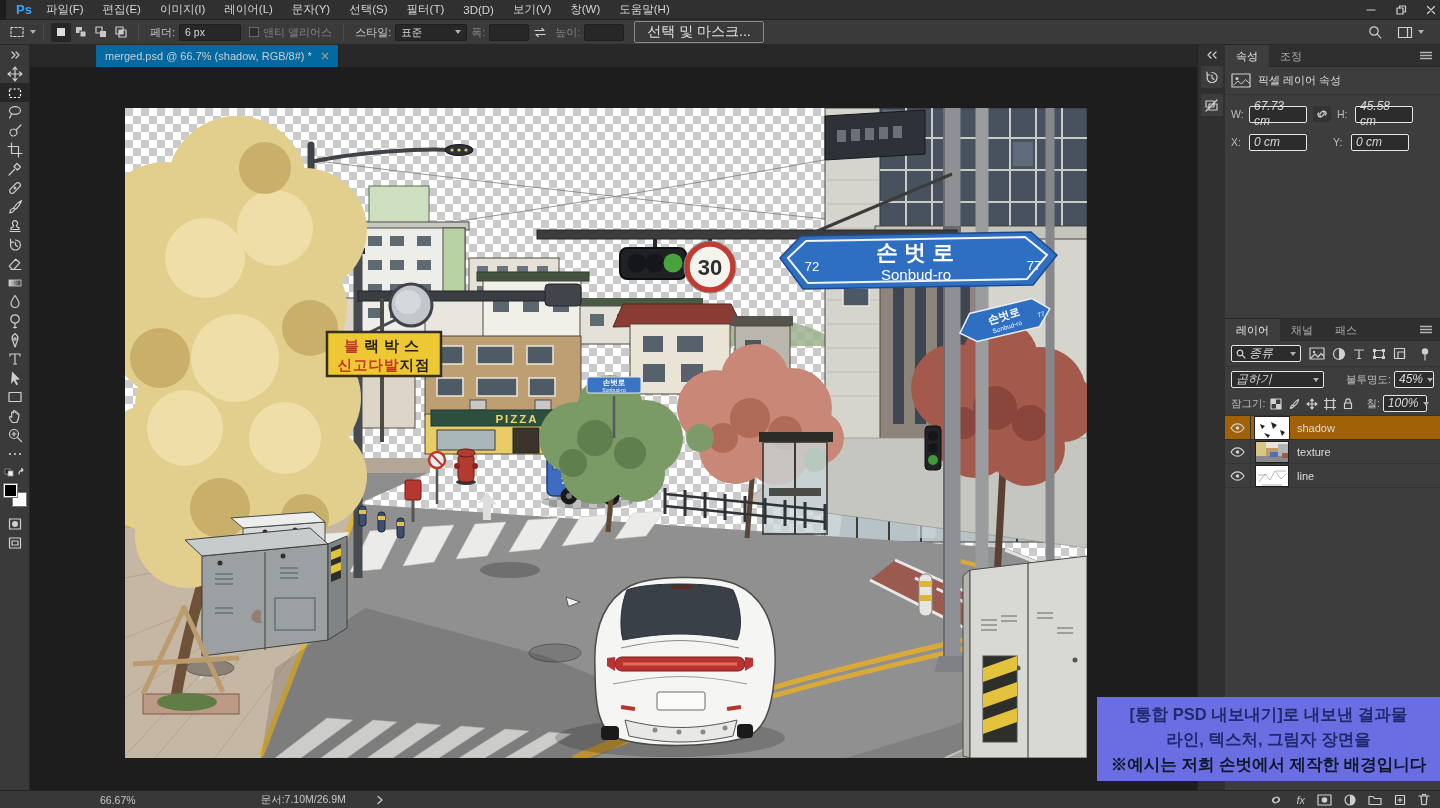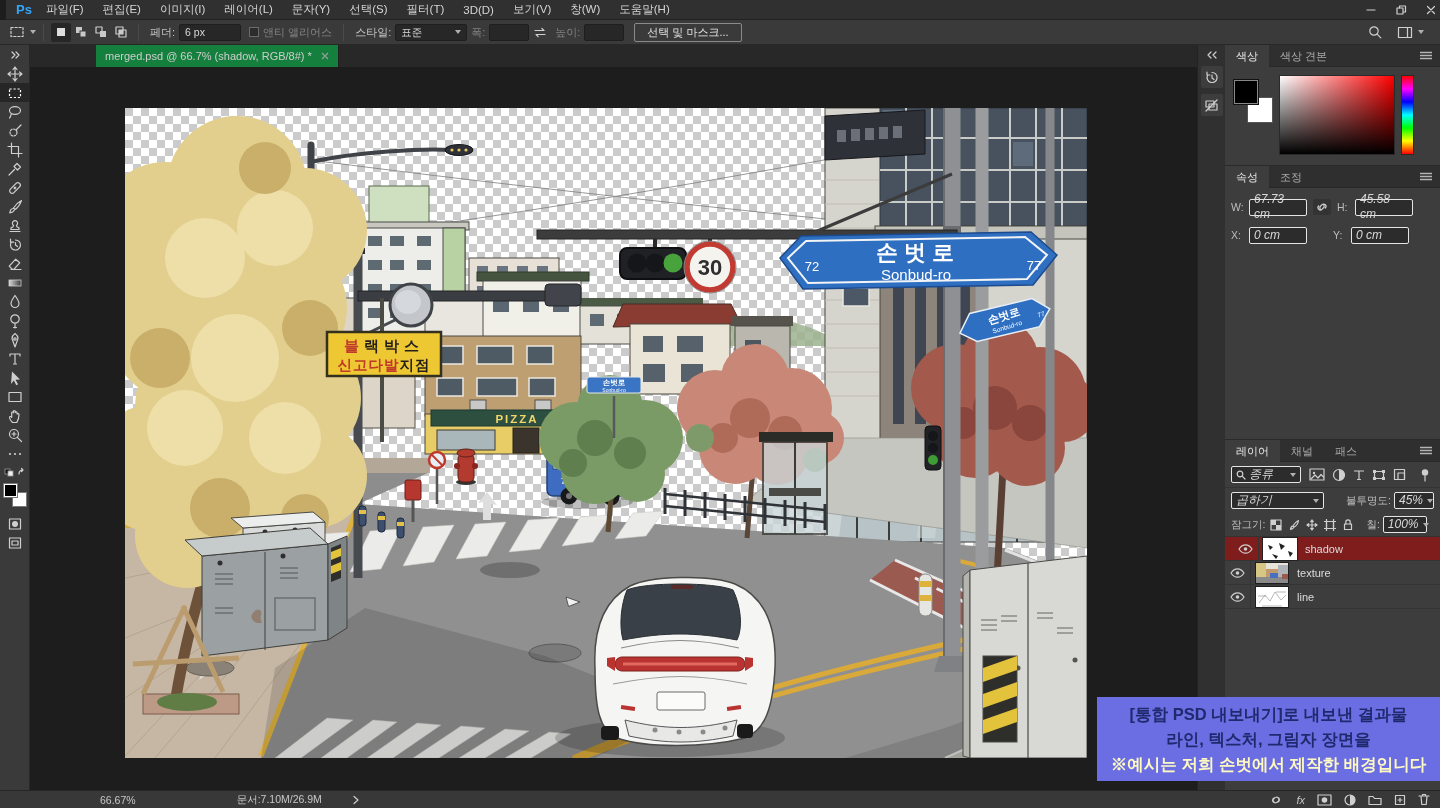--- a/index.html
+++ b/index.html
@@ -21,38 +21,38 @@
     border-bottom:1px solid #282828; display:flex; align-items:center; padding:0 8px; z-index:29; }
   .opt-sep { width:1px; height:17px; background:#2c2c2c; border-right:1px solid #4a4a4a; margin:0 7px; }
   .opt-label { font-size:11px; color:#c6c6c6; margin:0 4px; white-space:nowrap; }
   .opt-label.dim { color:#828282; }
   .well { background:#272727; border:1px solid #1e1e1e; border-radius:2px; color:#d8d8d8;
     font-size:10.5px; height:17px; line-height:15px; padding:0 5px; }
   .bool-btn { width:20px; height:19px; display:flex; align-items:center; justify-content:center; border-radius:2px; }
   .bool-btn.on { background:#262626; }
   .caret { width:0; height:0; border-left:3.5px solid transparent; border-right:3.5px solid transparent;
     border-top:4px solid #b0b0b0; margin-left:4px; }
-  #select-mask-btn { border:1px solid #8a8a8a; border-radius:2px; color:#e0e0e0; font-size:11px;
+  #select-mask-btn { border:1px solid #8a8a8a; border-radius:2px; color:#e0e0e0; font-size:14px;
     padding:1px 12px; margin-left:10px; }
   .checkbox { width:10px; height:10px; border:1px solid #6a6a6a; background:#2c2c2c; margin-left:8px; }
 
   
   #toolbar { position:absolute; left:0; top:45px; width:30px; height:745px; background:#3a3a3a;
     border-right:1px solid #292929; display:flex; flex-direction:column; align-items:center; z-index:20; }
   .tool { width:30px; height:19px; display:flex; align-items:center; justify-content:center; }
   .tool.active { background:#262626; }
   #fgbg { position:relative; width:24px; height:24px; margin-top:6px; }
   #fg-chip { position:absolute; left:0; top:0; width:15px; height:15px; background:#000;
     border:1px solid #777; box-shadow:inset 0 0 0 1px #fff; z-index:2; }
   #bg-chip { position:absolute; right:0; bottom:0; width:15px; height:15px; background:#fff; border:1px solid #777; }
 
   
   #docarea { position:absolute; left:30px; top:45px; width:1167px; height:745px; background:#1d1d1d; }
   #tabstrip { height:23px; background:#282828; border-bottom:1px solid #1d1d1d; display:flex; }
-  #doctab { background:#15803d; color:#cdcdcd; font-size:11px; display:flex; align-items:center;
+  #doctab { background:#0369a1; color:#cdcdcd; font-size:11px; display:flex; align-items:center;
     padding:0 9px; margin-left:66px; border-right:1px solid #222; }
   #doctab .x { margin-left:9px; }
   #canvas-wrap { position:absolute; left:95px; top:63px; width:962px; height:650px; }
 
   
   #rightstrip { position:absolute; left:1197px; top:45px; width:28px; height:745px; background:#303030;
     border-left:1px solid #232323; display:flex; flex-direction:column; align-items:center; }
   .strip-btn { width:22px; height:22px; background:#3d3d3d; border-radius:2px; margin-top:6px;
     display:flex; align-items:center; justify-content:center; }
 
@@ -71,41 +71,41 @@
     background:linear-gradient(to bottom, rgba(0,0,0,0), #000),
                linear-gradient(to right, #fff, #f00); border:1px solid #2a2a2a; }
   #hue-bar { width:13px; height:80px; margin-left:6px; border:1px solid #2a2a2a;
     background:linear-gradient(to bottom,#f00,#f0f,#00f,#0ff,#0f0,#ff0,#f00); }
   #mini-fgbg { position:relative; width:42px; height:56px; }
   #mini-fg { position:absolute; left:4px; top:4px; width:26px; height:26px; background:#000;
     border:1px solid #111; box-shadow:inset 0 0 0 1px #888; z-index:2; }
   #mini-bg { position:absolute; left:18px; top:22px; width:26px; height:26px; background:#fff; border:1px solid #555; }
 
   .layer-row { display:flex; align-items:center; height:24px; border-bottom:1px solid #343434; }
-  .layer-row.sel { background:#7f1d1d;padding-left:8px; }
+  .layer-row.sel { background:#a16207; }
   .eye-cell { width:26px; height:24px; display:flex; align-items:center; justify-content:center;
     border-right:1px solid #343434; }
   .thumb { width:34px; height:22px; margin-left:4px; border:1px solid #1e1e1e; background:#fff; overflow:hidden; }
   .thumb.sel { border:1px solid #fff; outline:1px solid #222; }
   .layer-name { font-size:11px; color:#dcdcdc; margin-left:8px; }
 
   
   #statusbar { position:absolute; left:0; top:790px; width:1440px; height:18px; background:#383838;
     border-top:1px solid #262626; display:flex; align-items:center; font-size:10.5px; color:#c7c7c7; z-index:28;gap:16px; }
   #status-zoom { margin-left:100px; }
-  #status-doc { margin-left:85px; }
+  #status-doc { margin-left:109px; }
   #status-chevron { margin-left:14px; }
   #layer-footer { margin-left:auto; display:flex; align-items:center; gap:12px; padding-right:10px; }
   #fx-label { font-size:11px; font-style:italic; color:#c3c3c3; }
 
   
   #overlay-note { position:absolute; left:1097px; top:697px; width:343px; height:84px; background:#6a6ee2;
     z-index:40; display:flex; flex-direction:column; align-items:center; justify-content:center;
     font-weight:bold; font-size:16.5px; line-height:25px; color:#1e2a6e; text-align:center; }
-  #overlay-note .yellow { color:#fef9c3; }
+  #overlay-note .yellow { color:#0f172a; }
 </style>
 </head>
 <body>
 
 <div id="titlebar">
   <span id="ps-logo">Ps</span>
   <span class="menu-item">파일(F)</span>
   <span class="menu-item">편집(E)</span>
   <span class="menu-item">이미지(I)</span>
   <span class="menu-item">레이어(L)</span>
@@ -928,49 +928,40 @@
     <svg width="15" height="15">
         <rect class="icon-stroke" x="2" y="3" width="8" height="6"></rect>
         <rect class="icon-stroke" x="5" y="6" width="8" height="6"></rect>
         <path class="icon-stroke" d="M2 13l11-11"></path>
       </svg>
   </div>
 </div>
 
 <div id="panels">
 
-  <div style="border-bottom:1px solid #2a2a2a">
-    <div class="ptabs">
-      <div class="ptab on">색상</div>
-      <div class="ptab">색상 견본</div>
-      <span class="pmenu">
-          <svg width="14" height="9">
-            <path d="M1 1.5h12M1 4.5h12M1 7.5h12" stroke="#b5b5b5" stroke-width="1.4"></path>
-          </svg>
-        </span>
-    </div>
-    <div style="display:flex;padding:8px 6px 10px 4px">
-      <div id="mini-fgbg">
-        <div id="mini-fg"></div>
-        <div id="mini-bg"></div>
-      </div>
-      <div id="color-field"></div>
-      <div id="hue-bar"></div>
-    </div>
-  </div>
 
   <div style="height:274px;border-bottom:1px solid #2a2a2a">
     <div class="ptabs">
       <div class="ptab on">속성</div>
       <div class="ptab">조정</div>
       <span class="pmenu">
           <svg width="14" height="9">
             <path d="M1 1.5h12M1 4.5h12M1 7.5h12" stroke="#b5b5b5" stroke-width="1.4"></path>
           </svg>
         </span>
+    </div>
+    <div class="prow" style="height:28px;border-bottom:1px solid #333">
+      <span style="margin-right:7px">
+          <svg width="20" height="15">
+            <rect class="icon-stroke" x="1" y="1" width="18" height="13" fill="#555"></rect>
+            <circle cx="6" cy="5.5" r="1.5" fill="#ccc" stroke="none"></circle>
+            <path d="M2.5 12l4.5-4 3.5 3 4-4.5 4 4" stroke="#ccc" fill="none"></path>
+          </svg>
+        </span>
+      <span class="plabel" style="font-size:11px;color:#d8d8d8">픽셀 레이어 속성</span>
     </div>
     <div class="prow" style="height:30px;margin-top:4px">
       <span class="plabel" style="width:18px">W:</span>
       <div class="pwell" style="width:58px">67.73 cm</div>
       <span style="margin:0 6px;background:#333;border-radius:2px;padding:2px 2px">
         <svg width="14" height="12">
             <path class="icon-stroke" d="M5.5 8.5a2.3 2.3 0 0 1 0-3.3L7 3.7a2.3 2.3 0 0 1 3.3 3.3M8.5 3.5a2.3 2.3 0 0 1 0 3.3L7 8.3A2.3 2.3 0 0 1 3.7 5" stroke-width="1.1"></path>
           </svg>
       </span>
       <span class="plabel" style="width:18px">H:</span>

